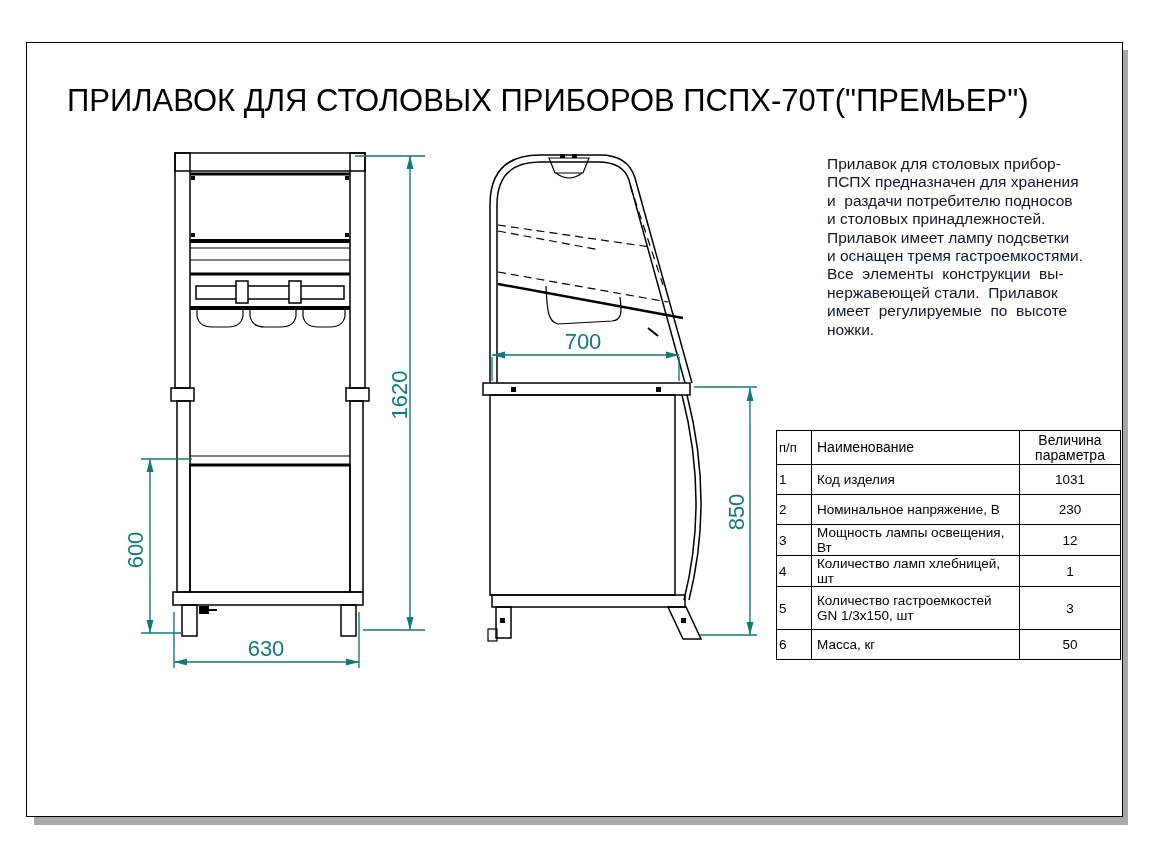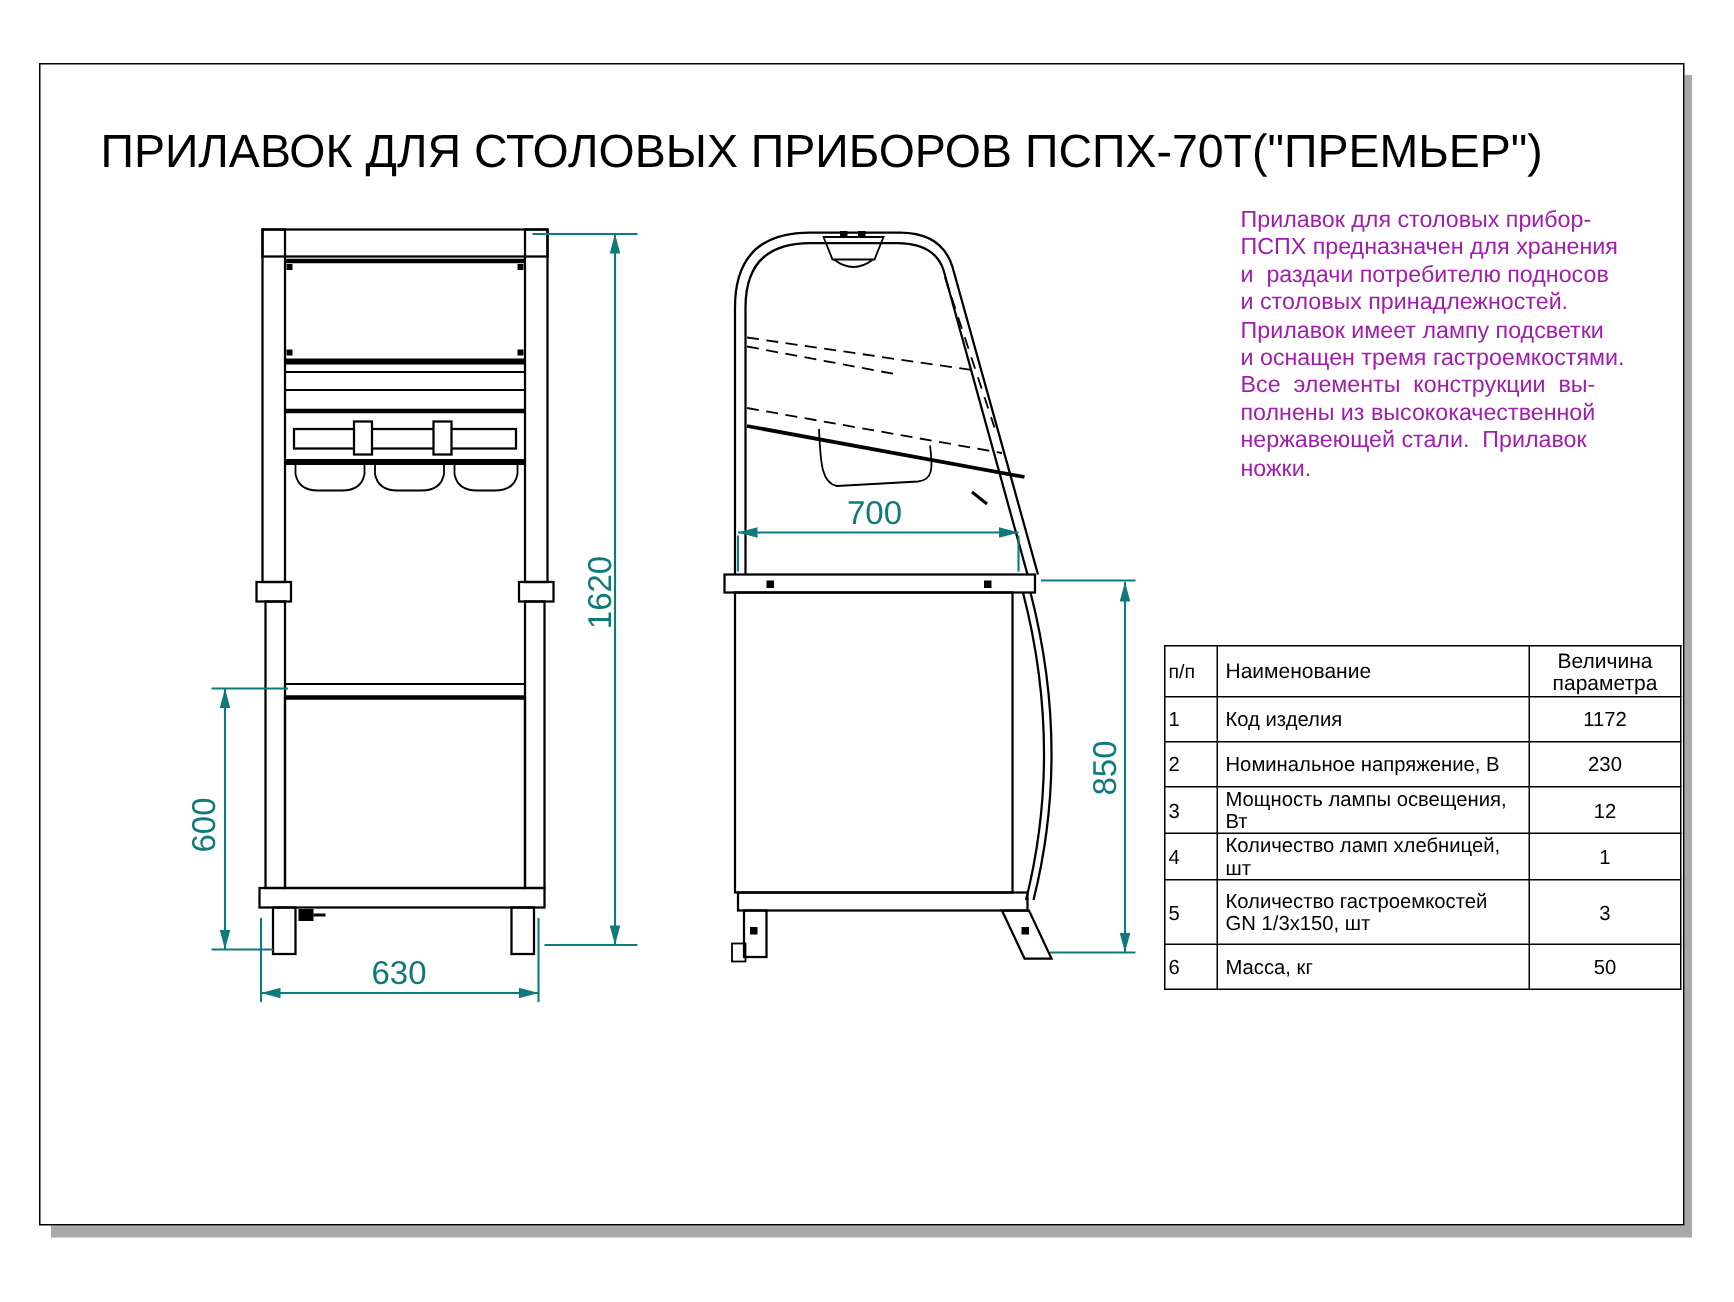--- a/index.html
+++ b/index.html
@@ -2,21 +2,21 @@
 <html><head>
 <meta charset="utf-8">
 <style>
   html,body{margin:0;padding:0;background:#ffffff;font-family:"Liberation Sans",sans-serif;}
   #stage{position:relative;width:1128px;height:868px;background:#ffffff;overflow:hidden;}
   .sheet{position:absolute;left:26px;top:42px;width:1095px;height:773px;background:#ffffff;
          border:1.5px solid #000;box-shadow:8px 8px 0 #a9a9a9;}
   .title{position:absolute;left:67px;top:83px;width:1000px;font-size:31px;color:#000;
          letter-spacing:0px;white-space:nowrap;}
   .drawing-svg{position:absolute;left:0;top:0;width:1156px;height:868px;}
-  .desc{position:absolute;left:827px;top:138px;width:290px;font-size:15.5px;color:#a21caf;}
+  .desc{position:absolute;left:827px;top:155px;width:290px;font-size:15.5px;color:#0f172a;}
   .desc-line{white-space:pre;line-height:18.4px;}
   .dim-label{position:absolute;color:#0f7a7a;font-size:22px;text-align:center;line-height:22px;}
   .dim-vertical{transform:rotate(-90deg);}
   table.spec{position:absolute;left:776px;top:430px;width:317px;border-collapse:collapse;
              font-size:13.5px;color:#000;table-layout:fixed;}
   table.spec td,table.spec th{border:1.7px solid #000;padding:0 5px;font-weight:normal;vertical-align:middle;}
   table.spec .col-num{width:30px;text-align:left;padding:0 2px;}
   table.spec .col-name{width:197px;text-align:left;}
   table.spec .col-value{width:90px;text-align:center;}
   table.spec thead th{text-align:center;font-size:14px;line-height:15px;}
@@ -154,41 +154,41 @@
   <div class="dim-label dim-vertical" style="left:709px;top:501px;width:56px;">850</div>
 
   <div class="desc">
     <div class="desc-line">Прилавок для столовых прибор-</div>
     <div class="desc-line">ПСПХ предназначен для хранения</div>
     <div class="desc-line">и  раздачи потребителю подносов</div>
     <div class="desc-line">и столовых принадлежностей.</div>
     <div class="desc-line">Прилавок имеет лампу подсветки</div>
     <div class="desc-line">и оснащен тремя гастроемкостями.</div>
     <div class="desc-line">Все  элементы  конструкции  вы-</div>
-    <div class="desc-line">полнены из высококачественной</div>
     <div class="desc-line">нержавеющей стали.  Прилавок</div>
+    <div class="desc-line">имеет  регулируемые  по  высоте</div>
     <div class="desc-line">ножки.</div>
   </div>
 
   <table class="spec">
     <thead>
       <tr class="h-row">
         <th class="col-num" style="font-size:13px;">п/п</th>
         <th class="col-name">Наименование</th>
         <th class="col-value">
           <div>Величина</div>
           <div>параметра</div>
         </th>
       </tr>
     </thead>
     <tbody>
       <tr class="r1">
         <td class="col-num">1</td>
         <td class="col-name">Код изделия</td>
-        <td class="col-value">1172</td>
+        <td class="col-value">1031</td>
       </tr>
       <tr class="r2">
         <td class="col-num">2</td>
         <td class="col-name">Номинальное напряжение, В</td>
         <td class="col-value">230</td>
       </tr>
       <tr class="r3">
         <td class="col-num">3</td>
         <td class="col-name">Мощность лампы освещения, Вт</td>
         <td class="col-value">12</td>

